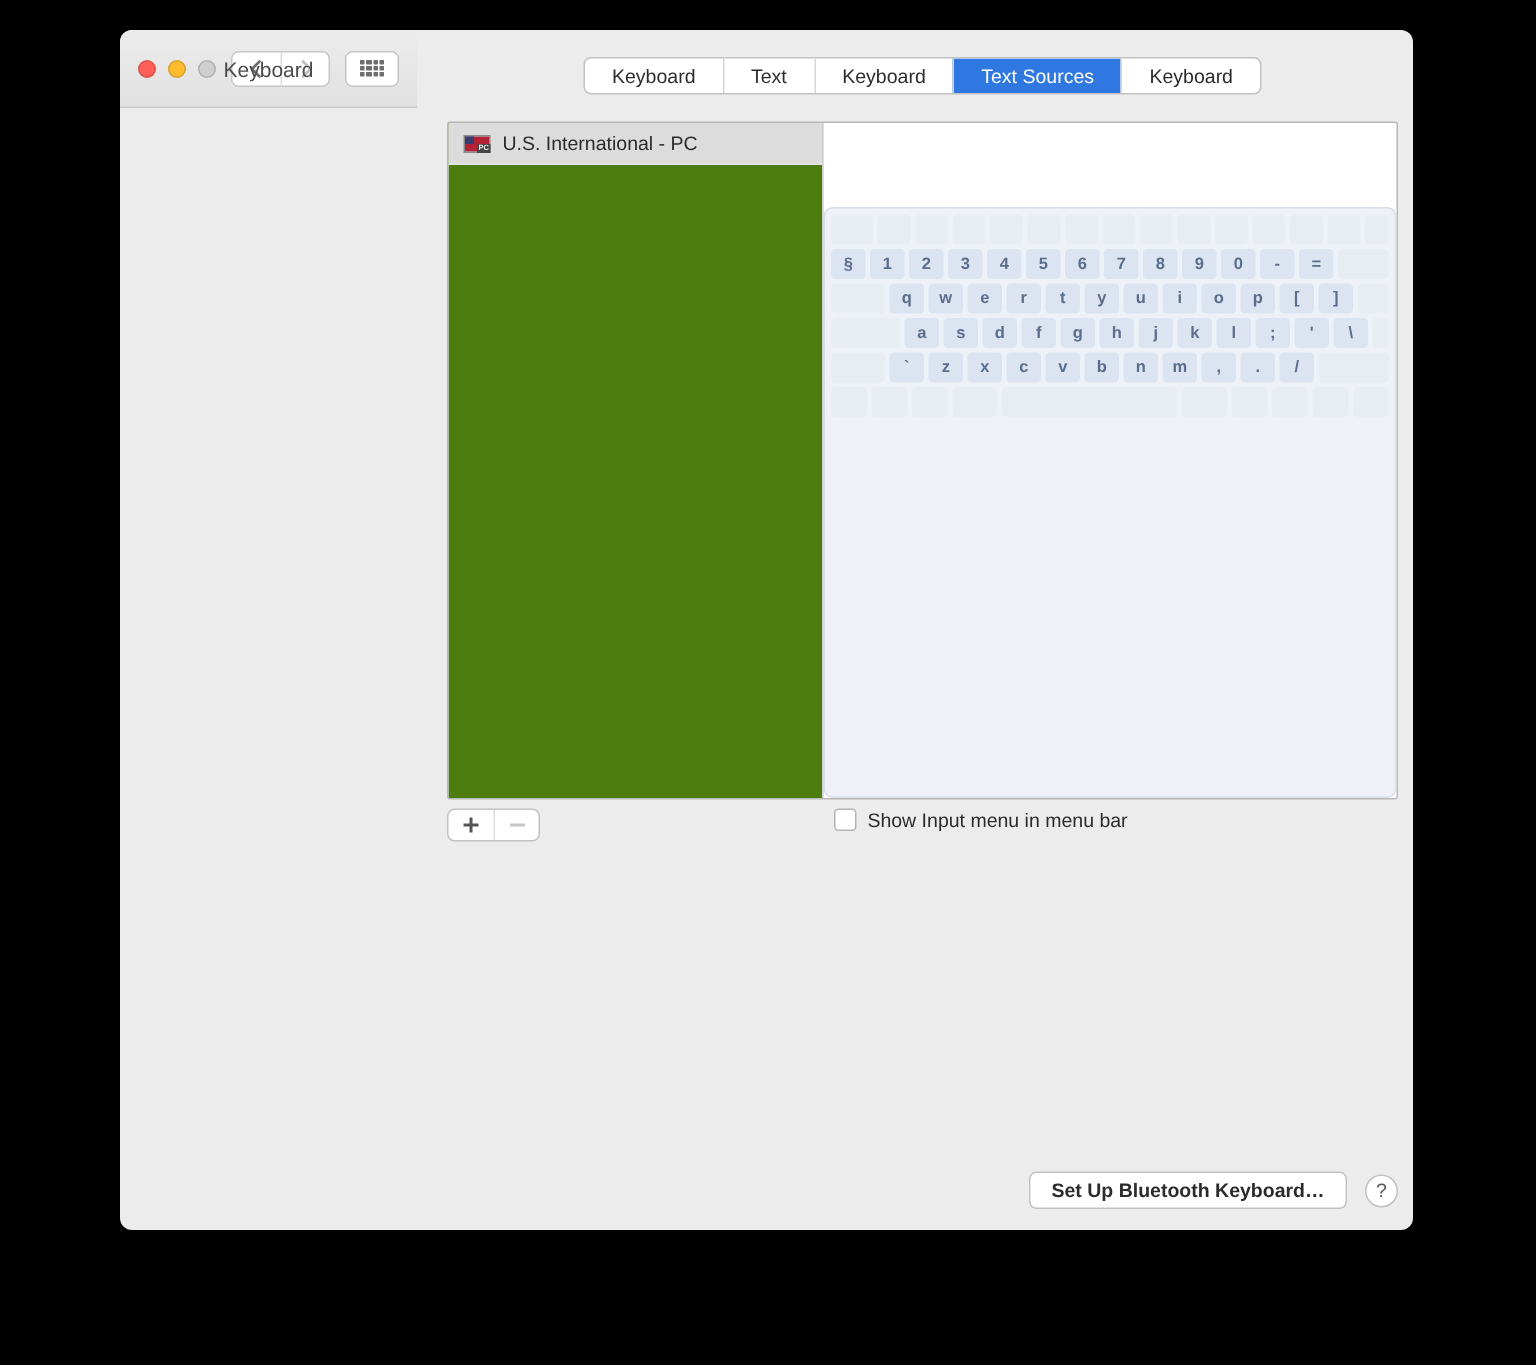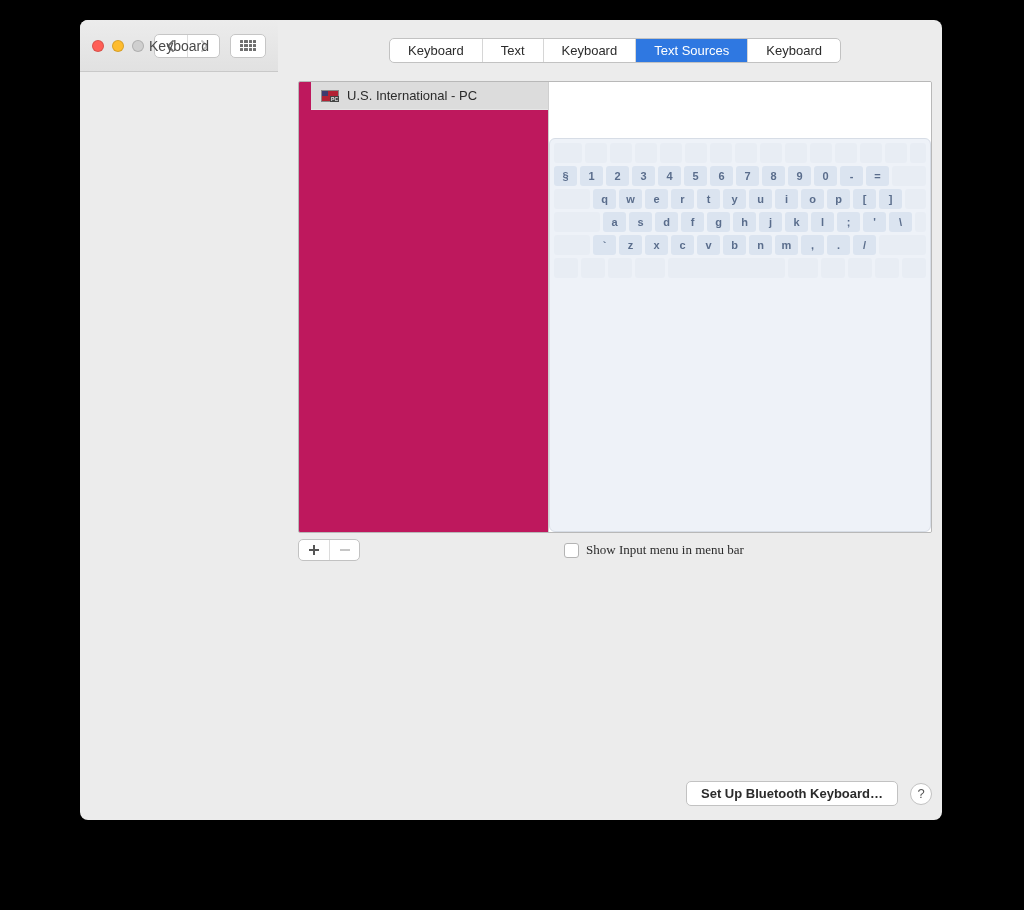--- a/index.html
+++ b/index.html
@@ -109,21 +109,21 @@
     background:#2f78e1;color:#fff;
   }
   
   .panel{
     margin:18px 20px 0 20px;
   }
   .sourcesRow{
     display:flex;height:452px;border:1px solid #b8b8b8;border-radius:2px;overflow:hidden;
   }
   .sourceList{
-    width:250px;background:#be185d;border-right:1px solid #cfcfcf;padding-left:12px;
+    width:250px;background:#4d7c0f;border-right:1px solid #cfcfcf;
   }
   .sourceItem{
     display:flex;align-items:center;gap:8px;
     padding:6px 10px;font-size:13px;color:#2b2b2b;
     background:#dcdcdc;
     border-bottom:1px solid #e6e6e6;
   }
   .flag{
     width:18px;height:12px;display:inline-block;position:relative;
     background:linear-gradient(#b22234,#b22234);
@@ -149,21 +149,21 @@
   .key{
     height:20px;border-radius:3px;background:#dbe4f0;
     display:flex;align-items:center;justify-content:center;
     font-size:11px;font-weight:700;color:#5a6d8c;
     flex:0 0 auto;
   }
   .key.gkey{width:23px;}
   .key.spacer{background:#e8edf4;} 
   
   .belowRow{
-    display:flex;align-items:center;margin-top:6px;font-family:Liberation Serif, serif;
+    display:flex;align-items:flex-start;margin-top:6px;
   }
   .addremove{
     display:flex;border:1px solid #c2c2c2;border-radius:5px;overflow:hidden;background:#fff;height:22px;
   }
   .addremove .b{width:30px;display:flex;align-items:center;justify-content:center;color:#555;font-size:15px;user-select:none;}
   .addremove .b + .b{border-left:1px solid #dcdcdc;}
   .addremove .b.dis{color:#c6c6c6;}
   .chk{
     display:flex;align-items:center;gap:7px;margin-left:auto;margin-right:auto;position:relative;left:8px;
   }

